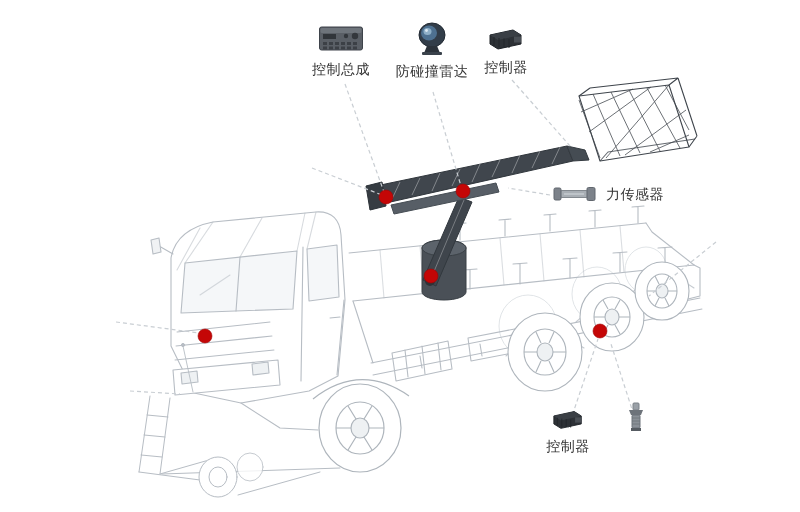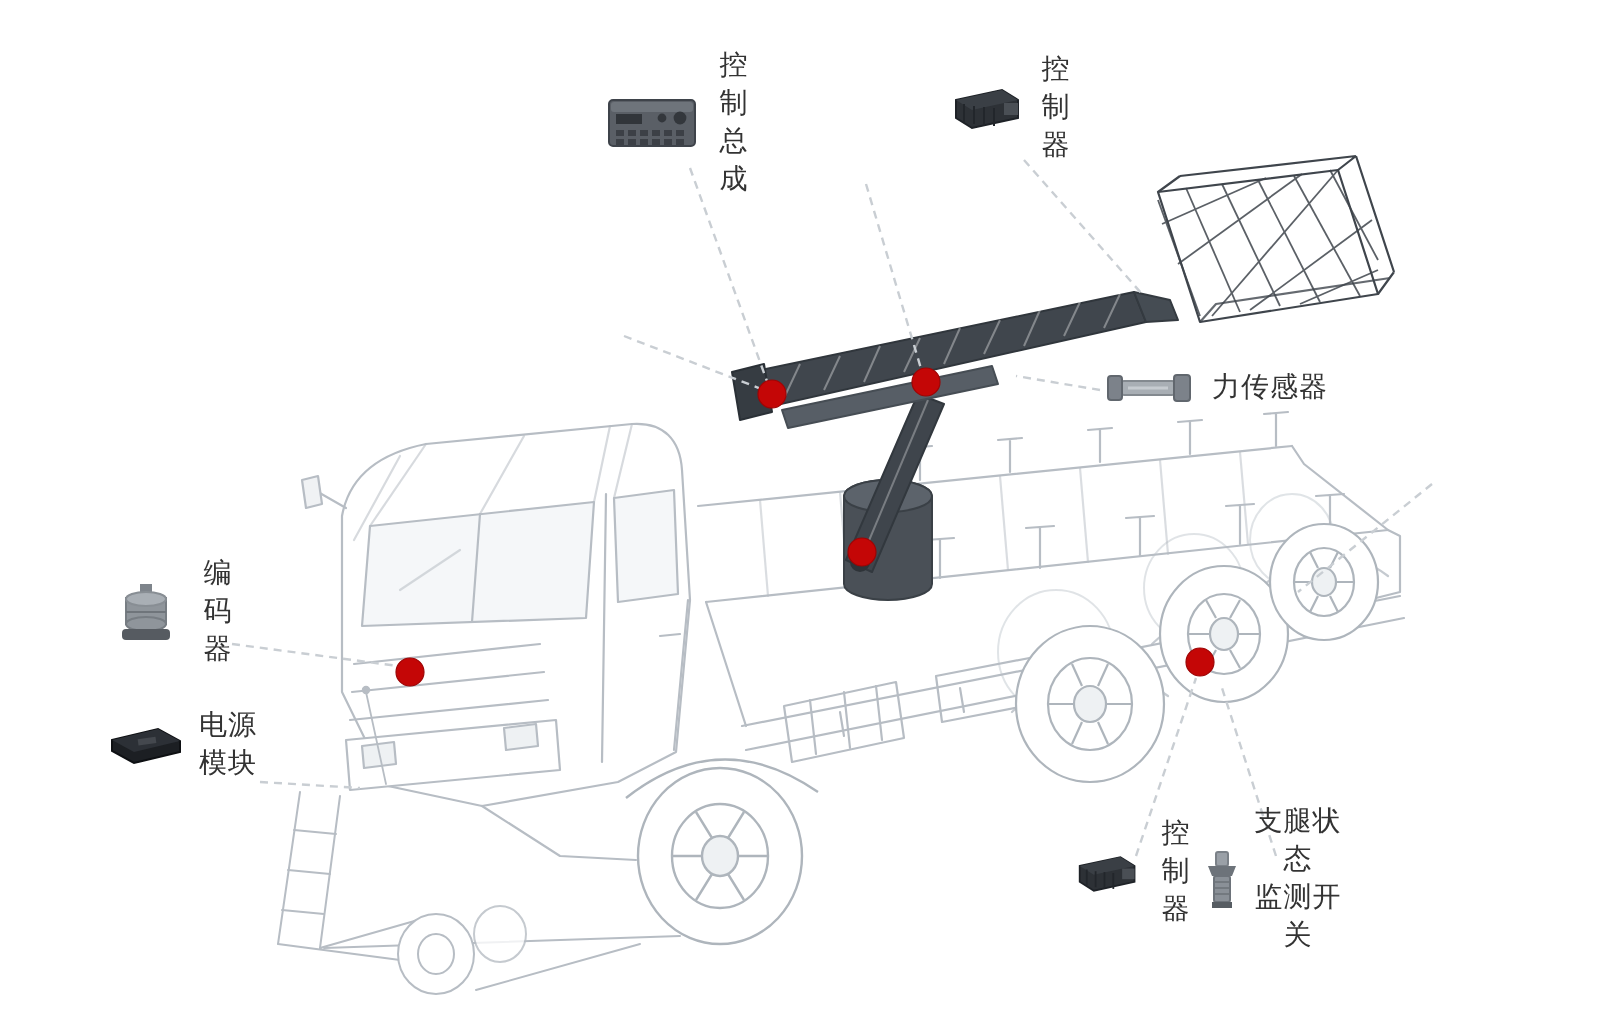--- a/index.html
+++ b/index.html
@@ -1,19 +1,19 @@
 <!DOCTYPE html>
 <html><head>
 <meta charset="utf-8">
 <style>
   * { margin:0; padding:0; box-sizing:border-box; }
   html,body { width:800px; height:512px; background:#ffffff; font-family:"DejaVu Sans", sans-serif; }
   .stage { position:relative; width:800px; height:512px; background:#ffffff; overflow:hidden; }
   .bg-svg { position:absolute; left:0; top:0; }
-  .callout { position:absolute; display:flex; flex-direction:row; align-items:center; gap:6px; text-align:center; }
+  .callout { position:absolute; display:flex; flex-direction:column; align-items:center; gap:6px; text-align:center; }
   .callout.row { flex-direction:row; gap:10px; align-items:center; }
   .callout-label {
     font-size:14px; color:#333333; letter-spacing:.5px;
     white-space:pre-line; line-height:1.35;
   }
   .icon-wrap { display:block; line-height:0; }
 </style>
 </head>
 <body>
 
@@ -218,20 +218,33 @@
           <rect x="17" y="22.5" width="4" height="3"></rect>
             <rect x="23" y="22.5" width="4" height="3"></rect>
           <rect x="29" y="22.5" width="4" height="3"></rect>
             <rect x="35" y="22.5" width="4" height="3"></rect>
         </g>
       </svg>
     </span>
     <span class="callout-label">控制总成</span>
   </div>
 
+  <div class="callout" style="left:393px; top:22px; width:78px;">
+    <span class="icon-wrap">
+      <svg width="36" height="34" viewBox="0 0 36 34">
+        <ellipse cx="18" cy="13" rx="13" ry="12" fill="#323d49" stroke="#222a33"></ellipse>
+        <ellipse cx="15" cy="11" rx="8" ry="7.5" fill="#4e7191"></ellipse>
+        <ellipse cx="13.5" cy="9.5" rx="4" ry="3.6" fill="#8fb0c8"></ellipse>
+        <circle cx="12.5" cy="8.5" r="1.4" fill="#dce9f2"></circle>
+        <path d="M13,24 L23,24 L26,31 L10,31 Z" fill="#2b323a"></path>
+        <rect x="8" y="30" width="20" height="3" rx="1" fill="#3a424b"></rect>
+      </svg>
+    </span>
+    <span class="callout-label">防碰撞雷达</span>
+  </div>
 
   <div class="callout" style="left:475px; top:26px; width:62px;">
     <span class="icon-wrap">
       <svg width="38" height="26" viewBox="0 0 38 26">
         <path d="M3,9 L26,4 L34,9 L34,18 L11,23 L3,18 Z" fill="#2d3136" stroke="#1e2227"></path>
         <path d="M3,9 L26,4 L34,9 L11,14 Z" fill="#3a3f45"></path>
         <g stroke="#22262b" stroke-width="1">
           <path d="M7,11 L7,20"></path>
             <path d="M12,12 L12,21"></path>
             <path d="M17,12.5 L17,21.5"></path>
@@ -250,44 +263,21 @@
         <rect x="8" y="5.5" width="28" height="7" rx="2" fill="#a8aeb4" stroke="#83898f"></rect>
         <rect x="2" y="3" width="7" height="12" rx="1.5" fill="#7c828a" stroke="#61676e"></rect>
         <rect x="35" y="2.5" width="8" height="13" rx="1.5" fill="#7c828a" stroke="#61676e"></rect>
         <line x1="12" y1="9" x2="32" y2="9" stroke="#c6cbd0" stroke-width="1.5"></line>
       </svg>
     </span>
     <span class="callout-label">力传感器</span>
   </div>
 
 
-  <div class="callout" style="left:56px; top:278px; width:66px;">
-    <span class="icon-wrap">
-      <svg width="34" height="30" viewBox="0 0 34 30">
-        <rect x="14" y="1" width="6" height="6" fill="#7e848b"></rect>
-        <rect x="7" y="8" width="20" height="13" fill="#8f959b" stroke="#777d83"></rect>
-        <ellipse cx="17" cy="21" rx="10" ry="3.5" fill="#8f959b" stroke="#777d83"></ellipse>
-        <ellipse cx="17" cy="8.5" rx="10" ry="3.5" fill="#a9afb5" stroke="#888e94"></ellipse>
-        <line x1="7" y1="15" x2="27" y2="15" stroke="#6f757b"></line>
-        <rect x="5" y="23.5" width="24" height="5.5" rx="2" fill="#565b61"></rect>
-      </svg>
-    </span>
-    <span class="callout-label">编码器</span>
-  </div>
-
-  <div class="callout" style="left:54px; top:354px; width:76px;">
-    <span class="icon-wrap">
-      <svg width="38" height="22" viewBox="0 0 38 22">
-        <path d="M2,8 L25,2.5 L36,8.5 L36,14 L13,19.5 L2,13.5 Z" fill="#1c1f23" stroke="#0e1013"></path>
-        <path d="M2,8 L25,2.5 L36,8.5 L13,14 Z" fill="#2c3036"></path>
-        <rect x="15" y="7" width="9" height="3.2" transform="rotate(-8 19.5 8.6)" fill="#44484e"></rect>
-      </svg>
-    </span>
-    <span class="callout-label">电源模块</span>
-  </div>
+
 
   <div class="callout" style="left:537px; top:408px; width:62px;">
     <span class="icon-wrap">
       <svg width="34" height="23" viewBox="0 0 38 26">
         <path d="M3,9 L26,4 L34,9 L34,18 L11,23 L3,18 Z" fill="#2d3136" stroke="#1e2227"></path>
         <path d="M3,9 L26,4 L34,9 L11,14 Z" fill="#3a3f45"></path>
         <g stroke="#22262b" stroke-width="1">
           <path d="M7,11 L7,20"></path>
             <path d="M12,12 L12,21"></path>
             <path d="M17,12.5 L17,21.5"></path>
@@ -306,17 +296,15 @@
         <path d="M3,8 L17,8 L15,13 L5,13 Z" fill="#6d737a"></path>
         <rect x="6" y="13" width="8" height="13" rx="1" fill="#8a9097" stroke="#6d737a"></rect>
         <g stroke="#6d737a" stroke-width="0.8">
           <line x1="6" y1="16" x2="14" y2="16"></line>
             <line x1="6" y1="19" x2="14" y2="19"></line>
             <line x1="6" y1="22" x2="14" y2="22"></line>
         </g>
         <rect x="5" y="26" width="10" height="3" fill="#565c62"></rect>
       </svg>
     </span>
-    <span class="callout-label">支腿状态
-监测开关</span>
   </div>
 
 </div>
 
 </body></html>

